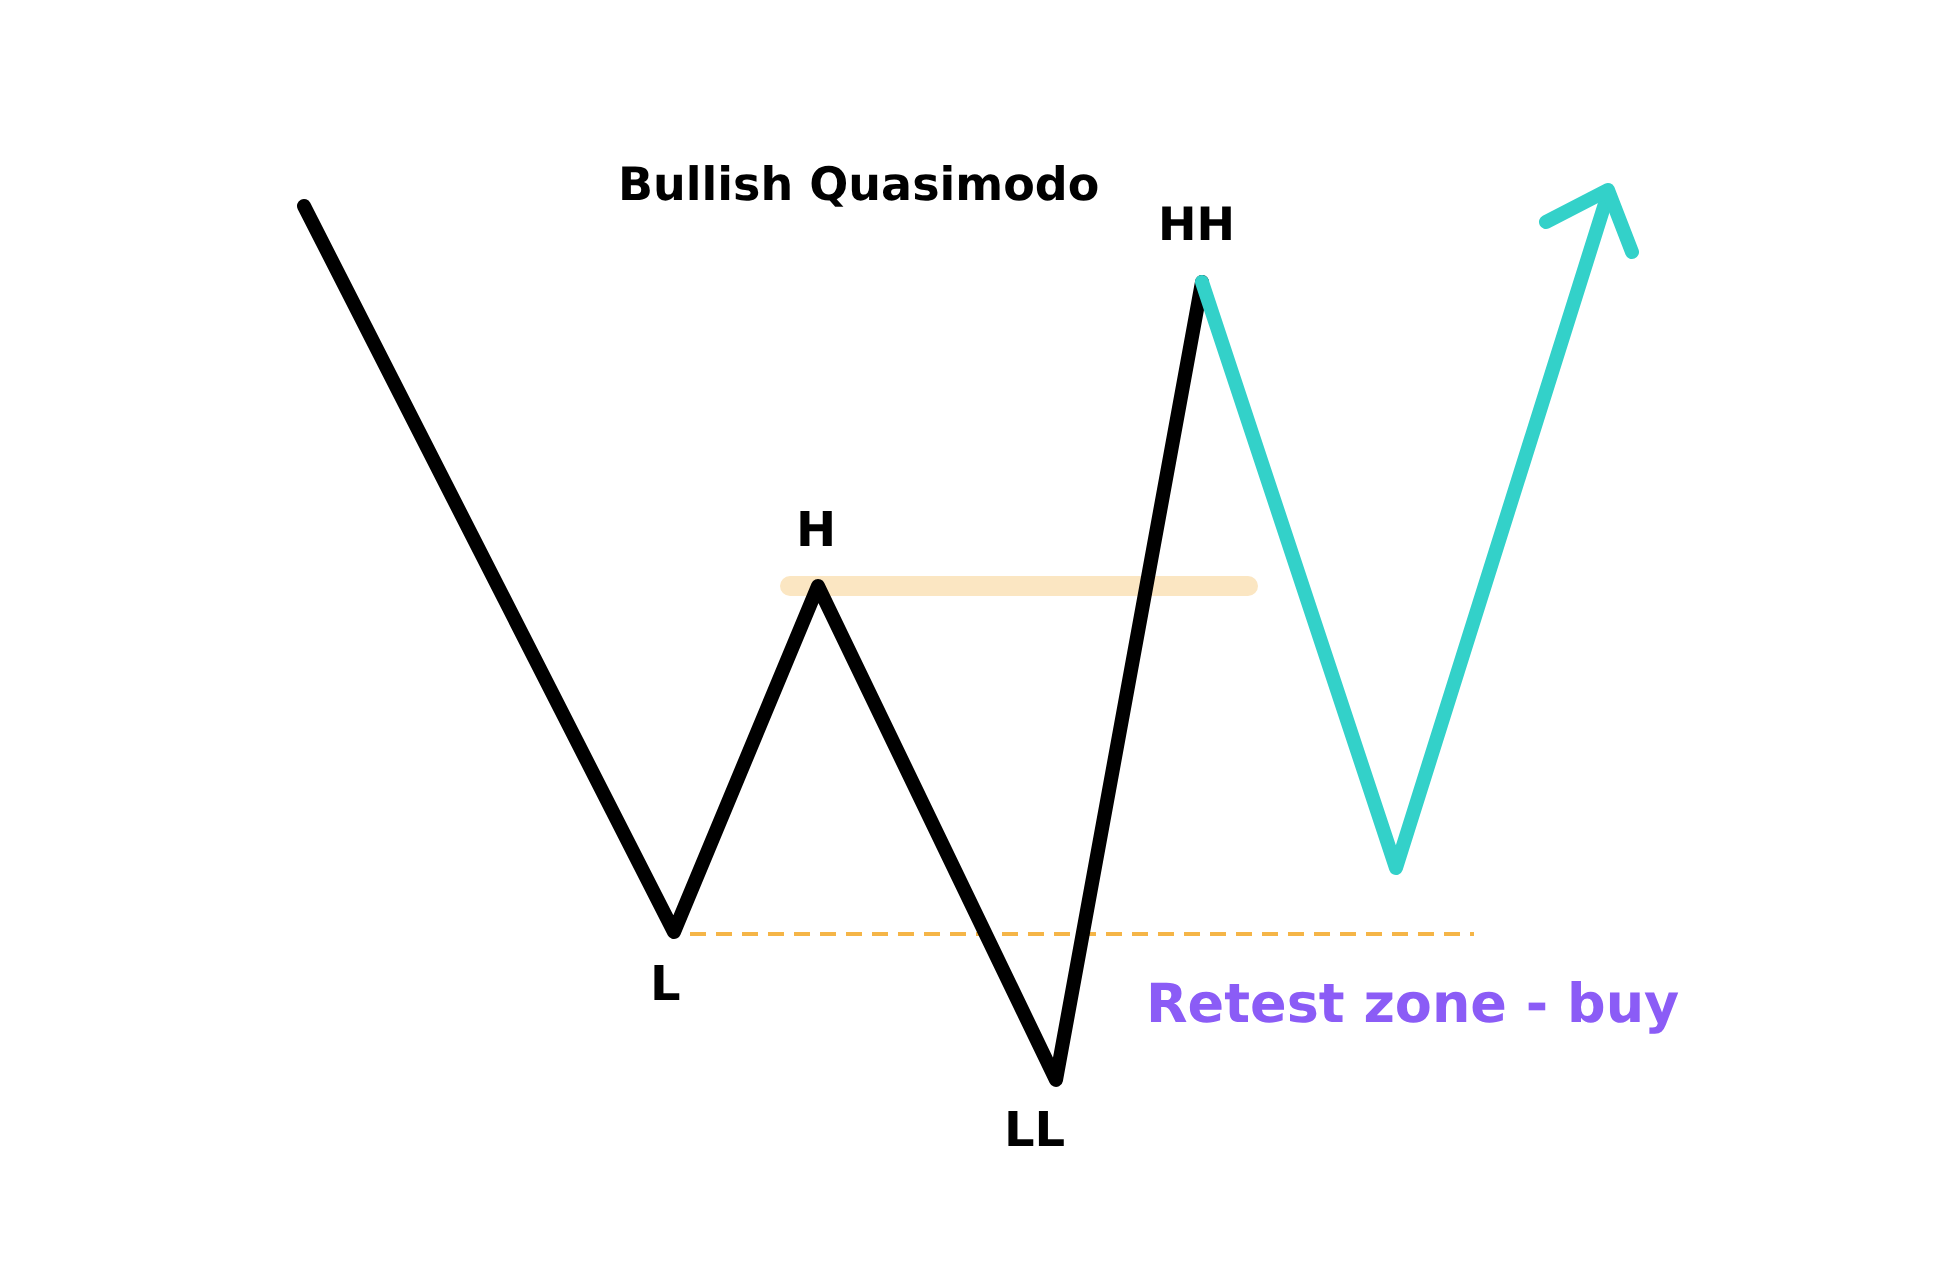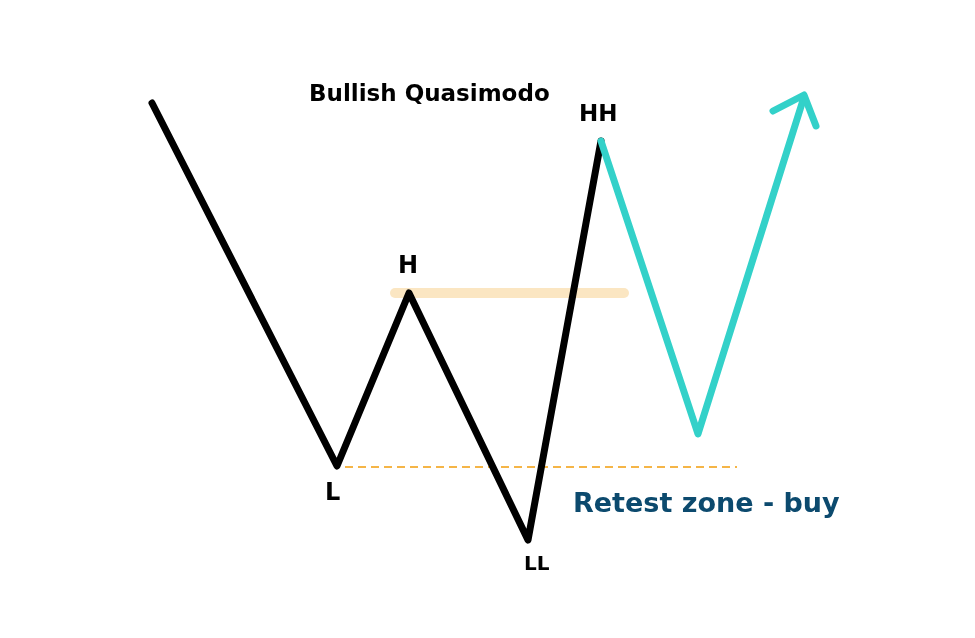--- a/index.html
+++ b/index.html
@@ -3,22 +3,22 @@
 <meta charset="utf-8">
 <style>
   html,body{margin:0;padding:0;background:#ffffff;}
   body{width:975px;height:638px;position:relative;overflow:hidden;font-family:"DejaVu Sans","Liberation Sans",sans-serif;}
   svg{position:absolute;left:0;top:0;}
   .lbl{position:absolute;font-weight:bold;color:#000;white-space:nowrap;}
   #title{left:309px;top:33px;font-size:23px;margin-top:47px;}
   #lbl-hh{left:579px;top:100px;font-size:23px;}
   #lbl-h{left:398px;top:251px;font-size:24px;}
   #lbl-l{left:325px;top:478px;font-size:24px;}
-  #lbl-ll{left:524px;top:551px;font-size:20px;}
-  #lbl-retest{left:573px;top:487px;font-size:27px;color:#0c4a6e;}
+  #lbl-ll{left:502px;top:551px;font-size:24px;}
+  #lbl-retest{left:573px;top:487px;font-size:27px;color:#8b5cf6;}
 </style>
 </head>
 <body>
 
 <svg width="975" height="638" viewBox="0 0 975 638">
   <line x1="395" y1="293" x2="624" y2="293" stroke="#fbe6c2" stroke-width="10" stroke-linecap="round"></line>
   <line x1="345" y1="467" x2="737" y2="467" stroke="#f5b547" stroke-width="2" stroke-dasharray="8,5"></line>
   <polyline points="152,103 337,466 409,293 528,540 601,141" fill="none" stroke="#000" stroke-width="7" stroke-linecap="round" stroke-linejoin="round"></polyline>
   <polyline points="601,141 698,434 804,97" fill="none" stroke="#33d1c9" stroke-width="7" stroke-linecap="round" stroke-linejoin="round"></polyline>
   <polyline points="773,111 804,95 816,126" fill="none" stroke="#33d1c9" stroke-width="7" stroke-linecap="round" stroke-linejoin="round"></polyline>

